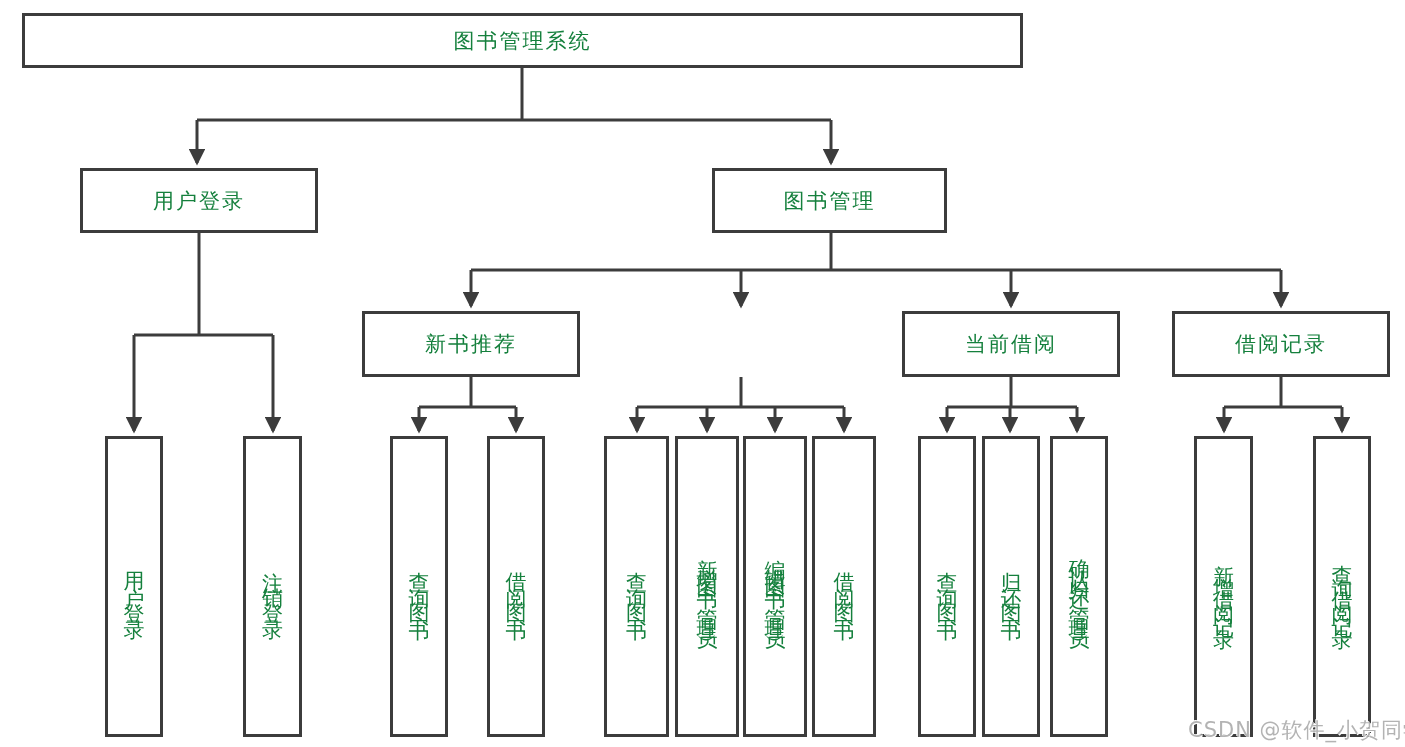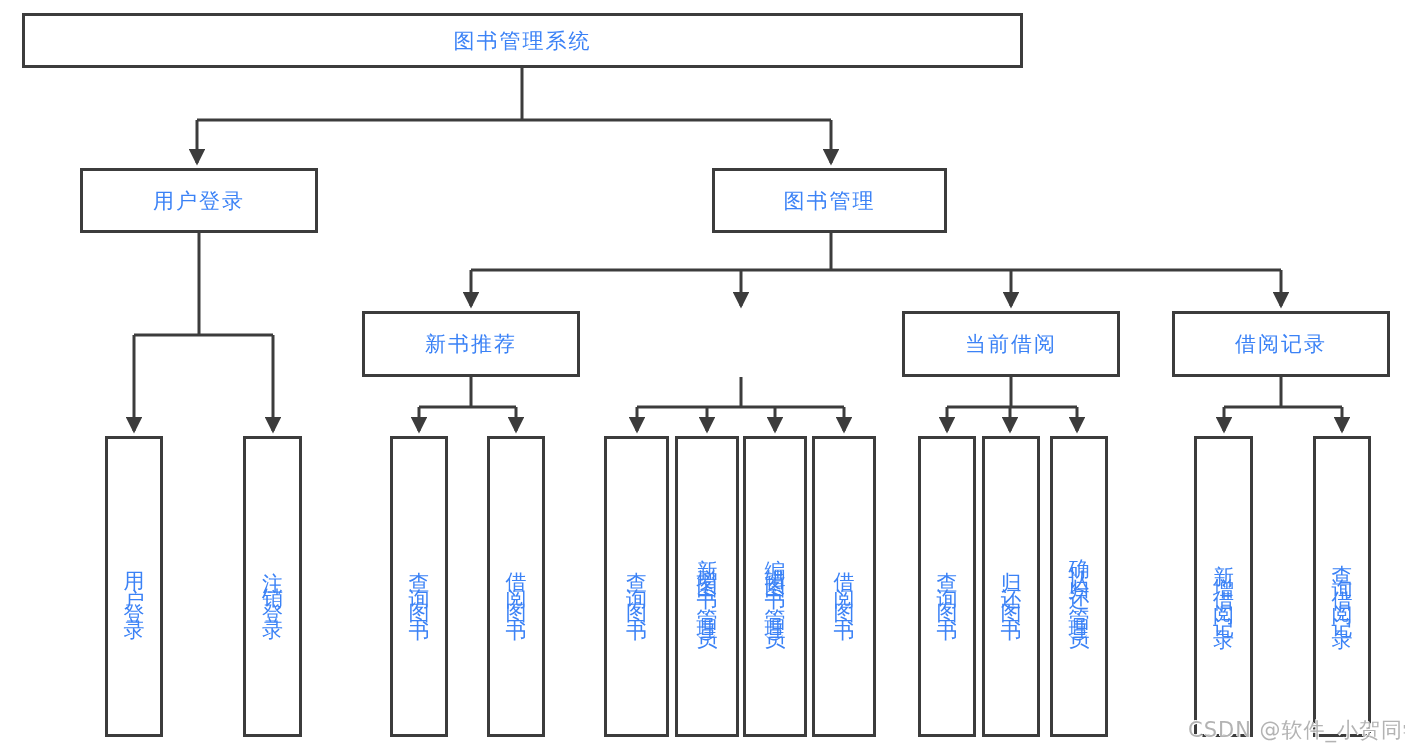--- a/index.html
+++ b/index.html
@@ -16,21 +16,21 @@
     position: absolute;
     box-sizing: border-box;
     background: #ffffff;
     border: 3px solid #3c3c3c;
     display: flex;
     align-items: center;
     justify-content: center;
     z-index: 2;
   }
   .node .lbl {
-    color: #3b82f6;
+    color: #15803d;
     font-size: 21px;
     letter-spacing: 2px;
     white-space: nowrap;
   }
   .vbox .lbl {
     writing-mode: vertical-rl;
     text-orientation: mixed;
     white-space: normal;
   }
   .len4 .lbl { letter-spacing: 16px; }

